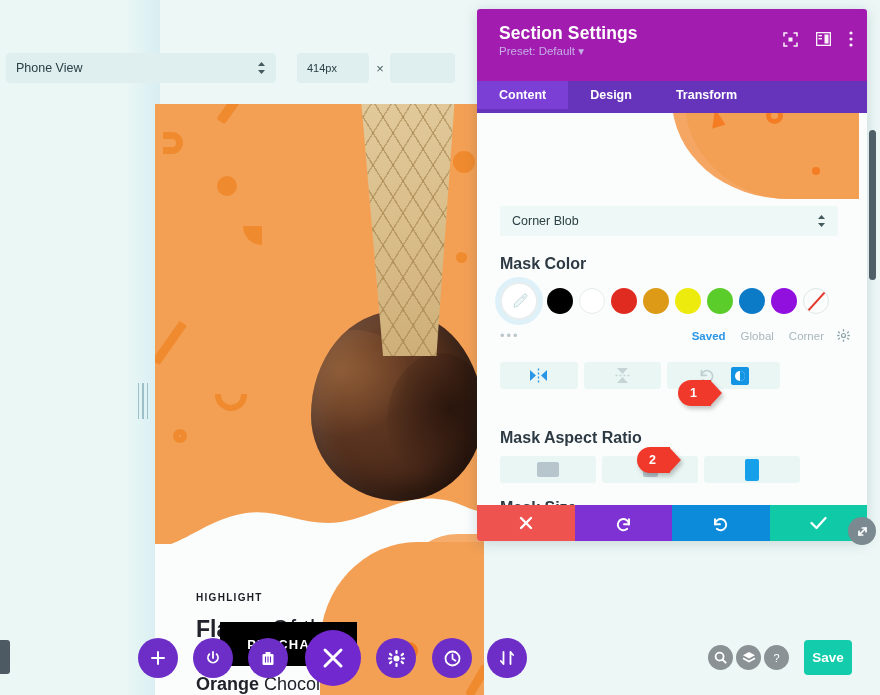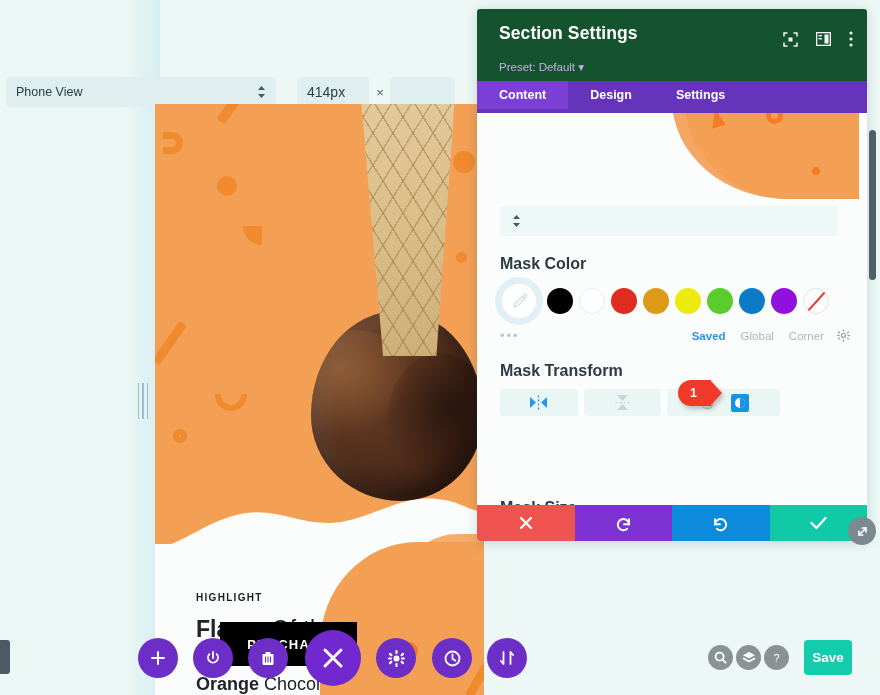--- a/index.html
+++ b/index.html
@@ -19,38 +19,38 @@
     position: absolute; left: 0; top: 0; width: 160px; height: 695px;
     background: linear-gradient(to right, #eaf7f5 0%, #eaf7f5 78%, #d8eef2 100%);
   }
   .canvas-right-pad {
     position: absolute; left: 484px; top: 0; right: 0; bottom: 0;
     background: #edf8f6;
   }
 
   
   #top-toolbar {
-    position: absolute; left: 0; top: 77px; height: 30px; width: 480px;
+    position: absolute; left: 0; top: 53px; height: 30px; width: 480px;
   }
   .tb-select {
     position: absolute; left: 6px; top: 0; width: 270px; height: 30px;
     background: #dfeeef; border-radius: 4px;
     display: flex; align-items: center; padding: 0 10px;
     font-size: 12.5px; color: #2b4145;
   }
   .tb-select .lbl { flex: 1; }
   .tb-arrows {
     font-size: 9px; line-height: 8px; color: #44595e;
     display: flex; flex-direction: column; align-items: center;
   }
   .tb-width {
     position: absolute; left: 297px; top: 0; width: 72px; height: 30px;
     background: #dfeeef; border-radius: 4px;
     display: flex; align-items: center; padding: 0 10px;
-    font-size: 14px; color: #2b4145;
+    font-size: 11px; color: #2b4145;
   }
   .tb-x {
     position: absolute; left: 372px; top: 8px; width: 16px;
     text-align: center; font-size: 13px; color: #4a6065;
   }
   .tb-height {
     position: absolute; left: 390px; top: 0; width: 65px; height: 30px;
     background: #dfeeef; border-radius: 4px;
   }
 
@@ -181,25 +181,25 @@
   }
 
   
   #settings-panel {
     position: absolute; left: 477px; top: 9px; width: 390px; height: 532px;
     background: #fbfdfd; border-radius: 3px;
     box-shadow: 0 2px 14px rgba(20,60,70,0.18);
     overflow: hidden;
   }
   #panel-header {
-    height: 72px; background: #14532d; padding: 14px 20px 0 22px;
+    height: 72px; background: #a21caf; padding: 14px 20px 0 22px;
     position: relative;
   }
   #panel-title { color: #fff; font-size: 17.5px; font-weight: bold; letter-spacing: .1px; }
-  #panel-preset { color: #c6aee6; font-size: 11.5px; margin-top: 16px; }
+  #panel-preset { color: #c6aee6; font-size: 11.5px; margin-top: 0; }
   .hdr-icons { position: absolute; right: 14px; top: 22px; display: flex; gap: 18px; align-items: center; }
   .hdr-icon { color: #fff; opacity: .95; cursor: pointer; }
 
   #panel-tabs { height: 32px; background: #6633bb; display: flex; }
   .ptab {
     height: 28px; display: flex; align-items: center; justify-content: center;
     color: #fff; font-size: 12.5px; font-weight: bold; padding: 0 22px;
   }
   .ptab.active { background: #7b3fd6; }
 
@@ -502,35 +502,36 @@
             <circle cx="2" cy="8" r="1.6" fill="#fff"></circle>
             <circle cx="2" cy="14" r="1.6" fill="#fff"></circle>
           </svg>
       </span>
     </div>
   </div>
 
   <div id="panel-tabs">
     <div class="ptab active">Content</div>
     <div class="ptab">Design</div>
-    <div class="ptab">Settings</div>
+    <div class="ptab">Transform</div>
   </div>
 
   <div id="panel-body">
 
     <div id="mask-preview">
       <div class="mp-blob"></div>
       <div class="mp-blob2"></div>
       <div class="mp-ring"></div>
       <div class="mp-dot"></div>
       <div class="mp-tri"></div>
     </div>
 
     <div style="position:absolute; left:23px; top:93px; width:338px;">
       <div class="sel-box">
+        <span class="lbl">Corner Blob</span>
         <span>
           <svg width="9" height="14" viewBox="0 0 9 14">
               <path d="M4.5 1 L8 5 L1 5 Z" fill="#44595e"></path>
               <path d="M4.5 13 L8 9 L1 9 Z" fill="#44595e"></path>
             </svg>
         </span>
       </div>
     </div>
 
     <div style="position:absolute; left:23px; top:142px; width:350px;">
@@ -568,21 +569,20 @@
                 <rect x="13.5" y="10.9" width="1.8" height="3.4" rx=".9" transform="rotate(-45 14.4 12.6)"></rect>
                 <rect x="13.5" y="2.7" width="1.8" height="3.4" rx=".9" transform="rotate(45 14.4 4.4)"></rect>
                 <rect x="1.7" y="10.9" width="1.8" height="3.4" rx=".9" transform="rotate(45 2.6 12.6)"></rect>
               </g>
             </svg>
         </span>
       </div>
     </div>
 
     <div style="position:absolute; left:23px; top:249px; width:280px;">
-      <div class="field-label">Mask Transform</div>
       <div class="btn-group">
         <div class="seg">
           <svg width="19" height="15" viewBox="0 0 19 15">
               <path d="M1 2 L7 7.5 L1 13 Z" fill="#2b96e5"></path>
               <path d="M18 2 L12 7.5 L18 13 Z" fill="#2b96e5"></path>
               <path d="M9.5 0.5v2M9.5 4.5v2M9.5 8.5v2M9.5 12.5v2" stroke="#2b96e5" stroke-width="1.4"></path>
             </svg>
         </div>
         <div class="seg">
           <svg width="15" height="17" viewBox="0 0 15 17">
@@ -603,20 +603,35 @@
                 <rect width="18" height="18" rx="2" fill="#1495e4"></rect>
                 <circle cx="9" cy="9" r="5" fill="#fff"></circle>
                 <path d="M9 4a5 5 0 0 1 0 10z" fill="#1495e4"></path>
               </svg>
           </span>
         </div>
       </div>
       <div class="badge-num" style="left:178px; top:18px;">1</div>
     </div>
 
+    <div style="position:absolute; left:23px; top:316px; width:300px;">
+      <div class="field-label">Mask Aspect Ratio</div>
+      <div class="btn-group">
+        <div class="seg">
+          <span class="ar-chip ar-land"></span>
+        </div>
+        <div class="seg">
+          <span class="ar-chip ar-sq"></span>
+        </div>
+        <div class="seg">
+          <span class="ar-chip ar-port"></span>
+        </div>
+      </div>
+      <div class="badge-num" style="left:137px; top:18px;">2</div>
+    </div>
 
     <div style="position:absolute; left:23px; top:386px;">
       <div class="field-label">Mask Size</div>
     </div>
 
   </div>
 
   <div id="panel-footer">
     <div class="foot-btn fb-cancel">
       <svg width="14" height="14" viewBox="0 0 14 14">

